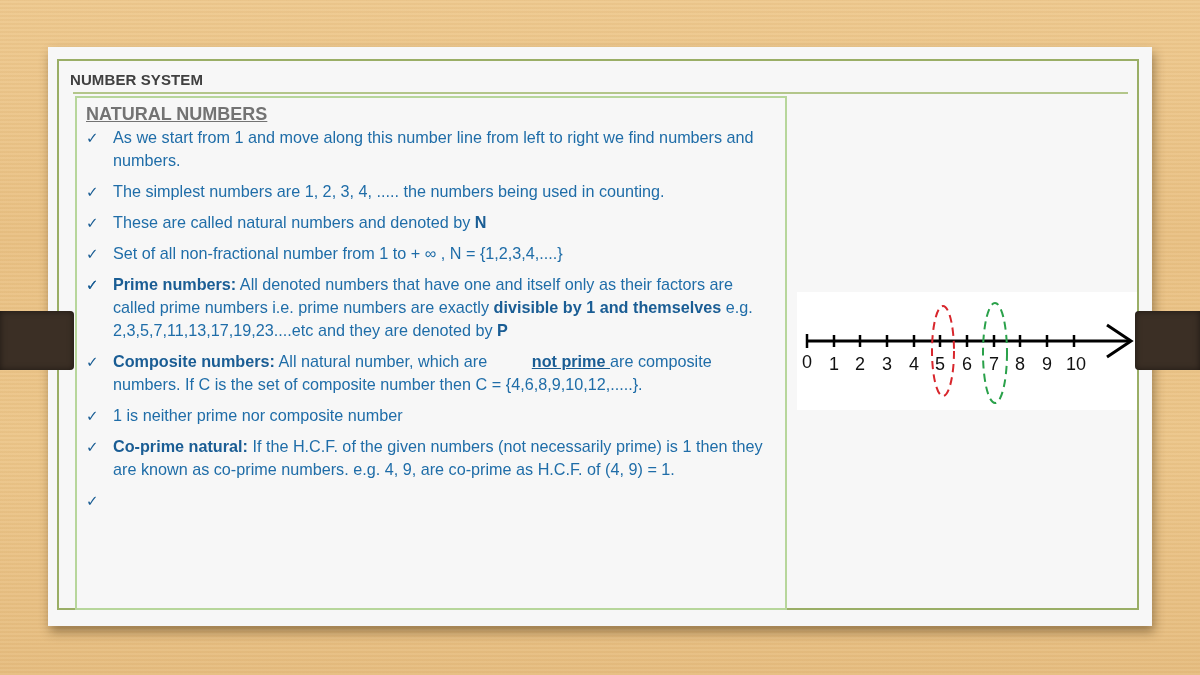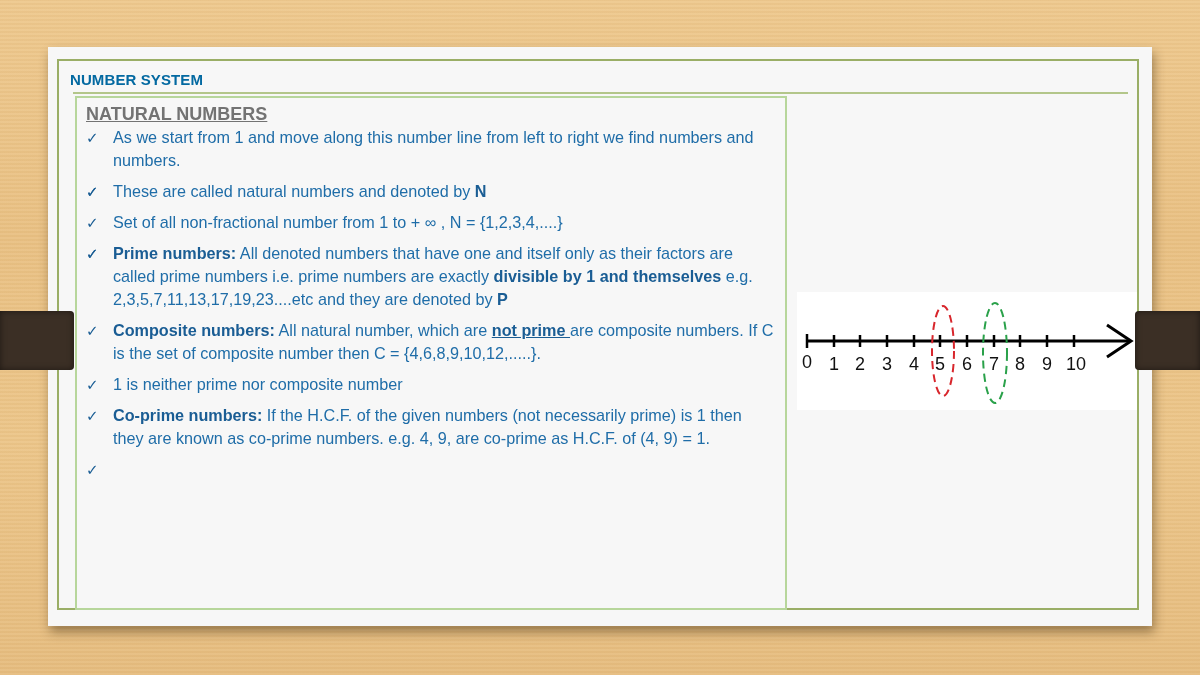--- a/index.html
+++ b/index.html
@@ -17,21 +17,21 @@
       position:absolute; left:48px; top:47px; width:1104px; height:579px;
       background:#f7f7f7;
       box-shadow: 2px 6px 10px rgba(60,40,10,0.45);
     }
     .outer-frame {
       position:absolute; left:57px; top:59px; width:1082px; height:551px;
       border:2px solid #9aae66; box-sizing:border-box;
     }
     .title {
       position:absolute; left:70px; top:71px;
-      font-weight:bold; font-size:15px; color:#0369a1; letter-spacing:0.1px;
+      font-weight:bold; font-size:15px; color:#404040; letter-spacing:0.1px;
     }
     .title-rule {
       position:absolute; left:73px; top:92px; width:1055px; height:0;
       border-top:2px solid #b3c68a;
     }
     .inner-box {
       position:absolute; left:75px; top:96px; width:712px; height:514px;
       border:2px solid #b7d69b; box-sizing:border-box;
     }
     .content {
@@ -40,21 +40,21 @@
     }
     .heading {
       font-weight:bold; color:#737373; text-decoration:underline; font-size:18px;
       line-height:21px; margin-bottom:1px;
     }
     .item { position:relative; padding-left:27px; margin-bottom:8px; }
     .item .check {
       position:absolute; left:0; top:0; color:#1a5d94; font-size:15px;
     }
     .b { font-weight:bold; color:#1a5d94; }
-    .u { text-decoration:underline; }
+    .u { text-decoration:underline;margin-left:40px; }
     .numline-box {
       position:absolute; left:797px; top:292px; width:340px; height:118px;
       background:#ffffff;
     }
     .strap {
       position:absolute; background:#3b2f25; height:59px;
       box-shadow: inset 0 0 6px rgba(0,0,0,0.5);
     }
     .strap.left { left:0; top:311px; width:74px; border-radius:0 4px 4px 0; }
     .strap.right { left:1135px; top:311px; width:65px; border-radius:4px 0 0 4px; }
@@ -74,20 +74,21 @@
 
 <div class="content">
   <div class="heading">NATURAL NUMBERS</div>
 
   <div class="item">
     <span class="check">✓</span>
     <span>As we start from 1 and move along this number line from left to right we find numbers and numbers.</span>
   </div>
   <div class="item">
     <span class="check">✓</span>
+    <span>The simplest numbers are 1, 2, 3, 4, ..... the numbers being used in counting.</span>
   </div>
   <div class="item">
     <span class="check">✓</span>
     <span>These are called natural numbers and denoted by </span><span class="b">N</span>
   </div>
   <div class="item">
     <span class="check">✓</span>
     <span>Set of all non-fractional number from 1 to + ∞ , N = {1,2,3,4,....}</span>
   </div>
   <div class="item">
@@ -100,21 +101,21 @@
   <div class="item">
     <span class="check">✓</span>
     <span class="b">Composite numbers:</span><span> All natural number, which are </span><span class="b u">not prime </span><span>are composite numbers. If C is the set of composite number then C = {4,6,8,9,10,12,.....}.</span>
   </div>
   <div class="item">
     <span class="check">✓</span>
     <span>1 is neither prime nor composite number</span>
   </div>
   <div class="item">
     <span class="check">✓</span>
-    <span class="b">Co-prime numbers:</span><span> If the H.C.F. of the given numbers (not necessarily prime) is 1 then they are known as co-prime numbers. e.g. 4, 9, are co-prime as H.C.F. of (4, 9) = 1.</span>
+    <span class="b">Co-prime natural:</span><span> If the H.C.F. of the given numbers (not necessarily prime) is 1 then they are known as co-prime numbers. e.g. 4, 9, are co-prime as H.C.F. of (4, 9) = 1.</span>
   </div>
   <div class="item">
     <span class="check">✓</span>
   </div>
 </div>
 
 <div class="numline-box">
   <svg width="340" height="118" viewBox="0 0 340 118">
 
     <line x1="10" y1="49" x2="332" y2="49" stroke="#000" stroke-width="3"></line>

